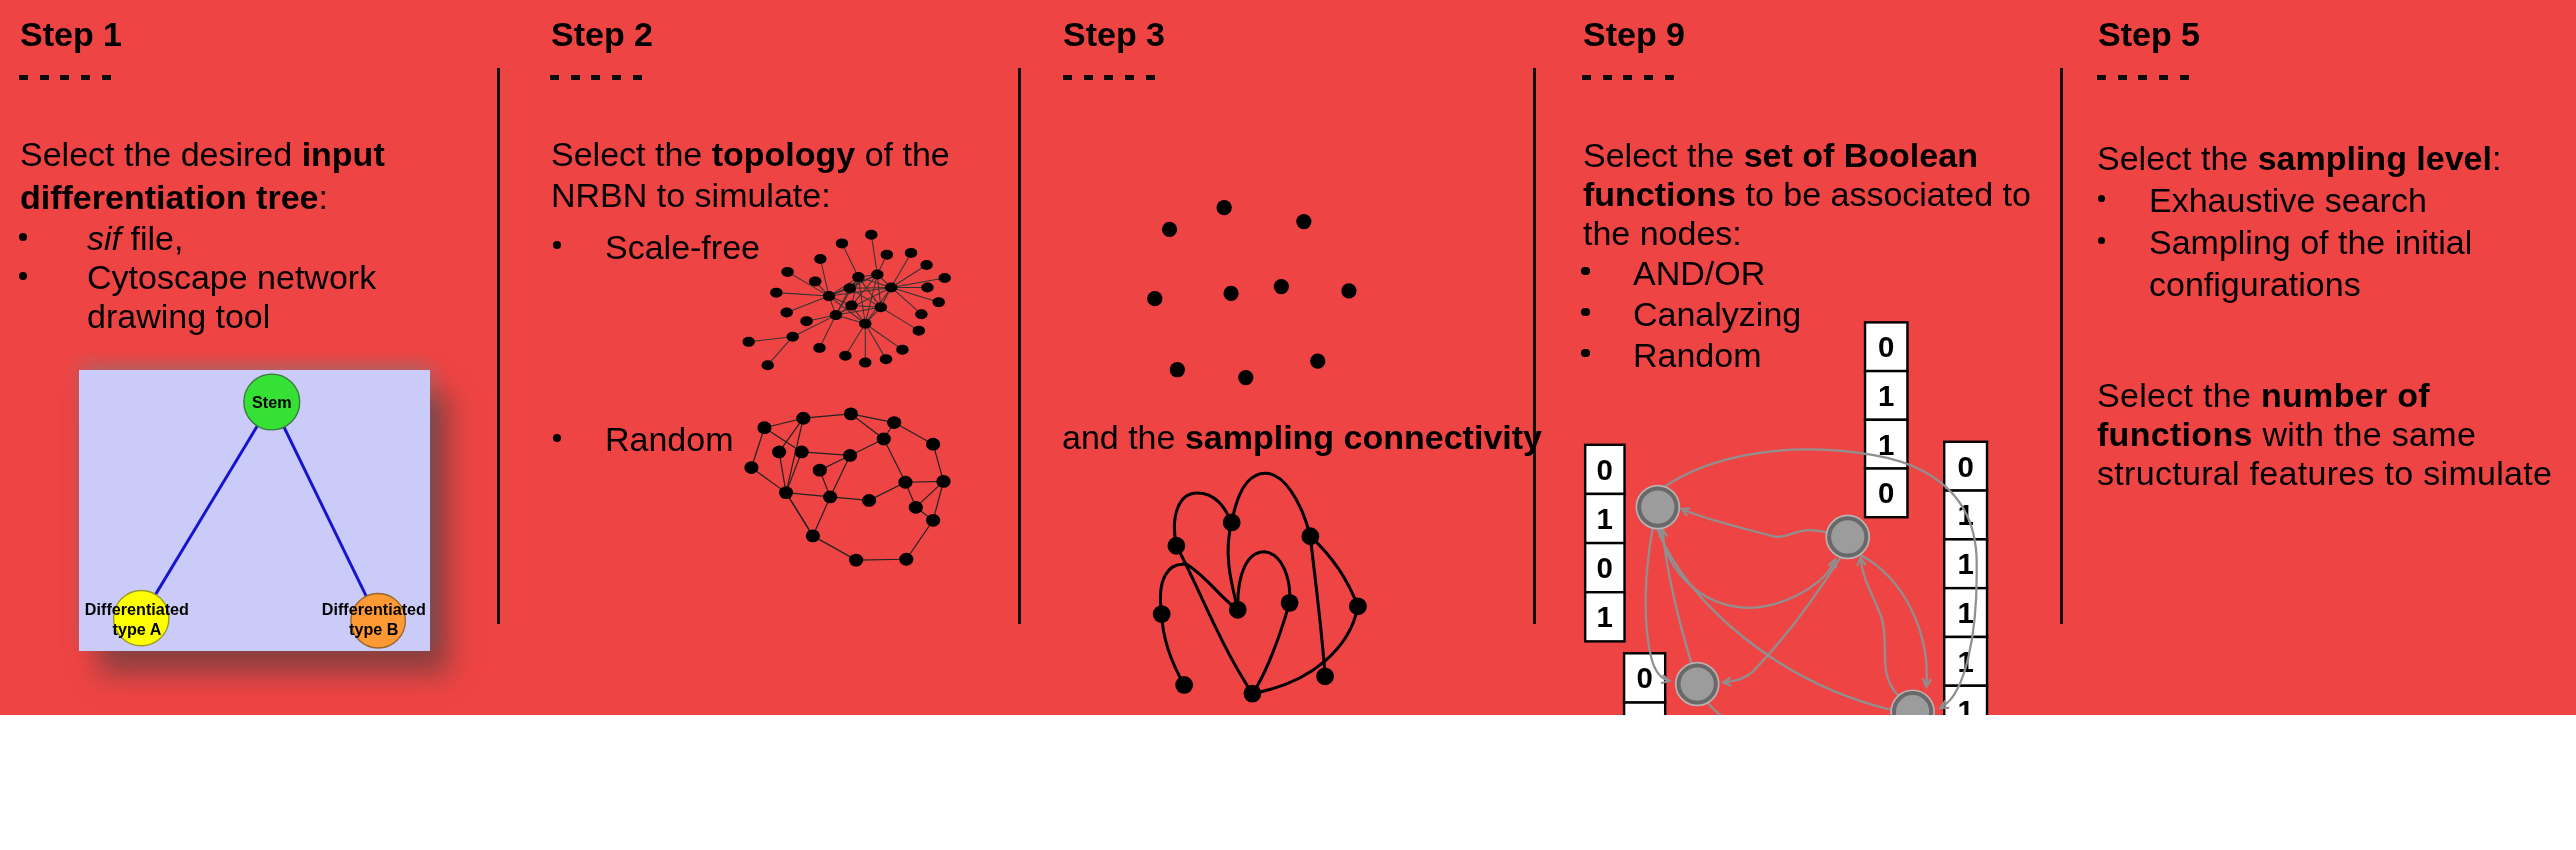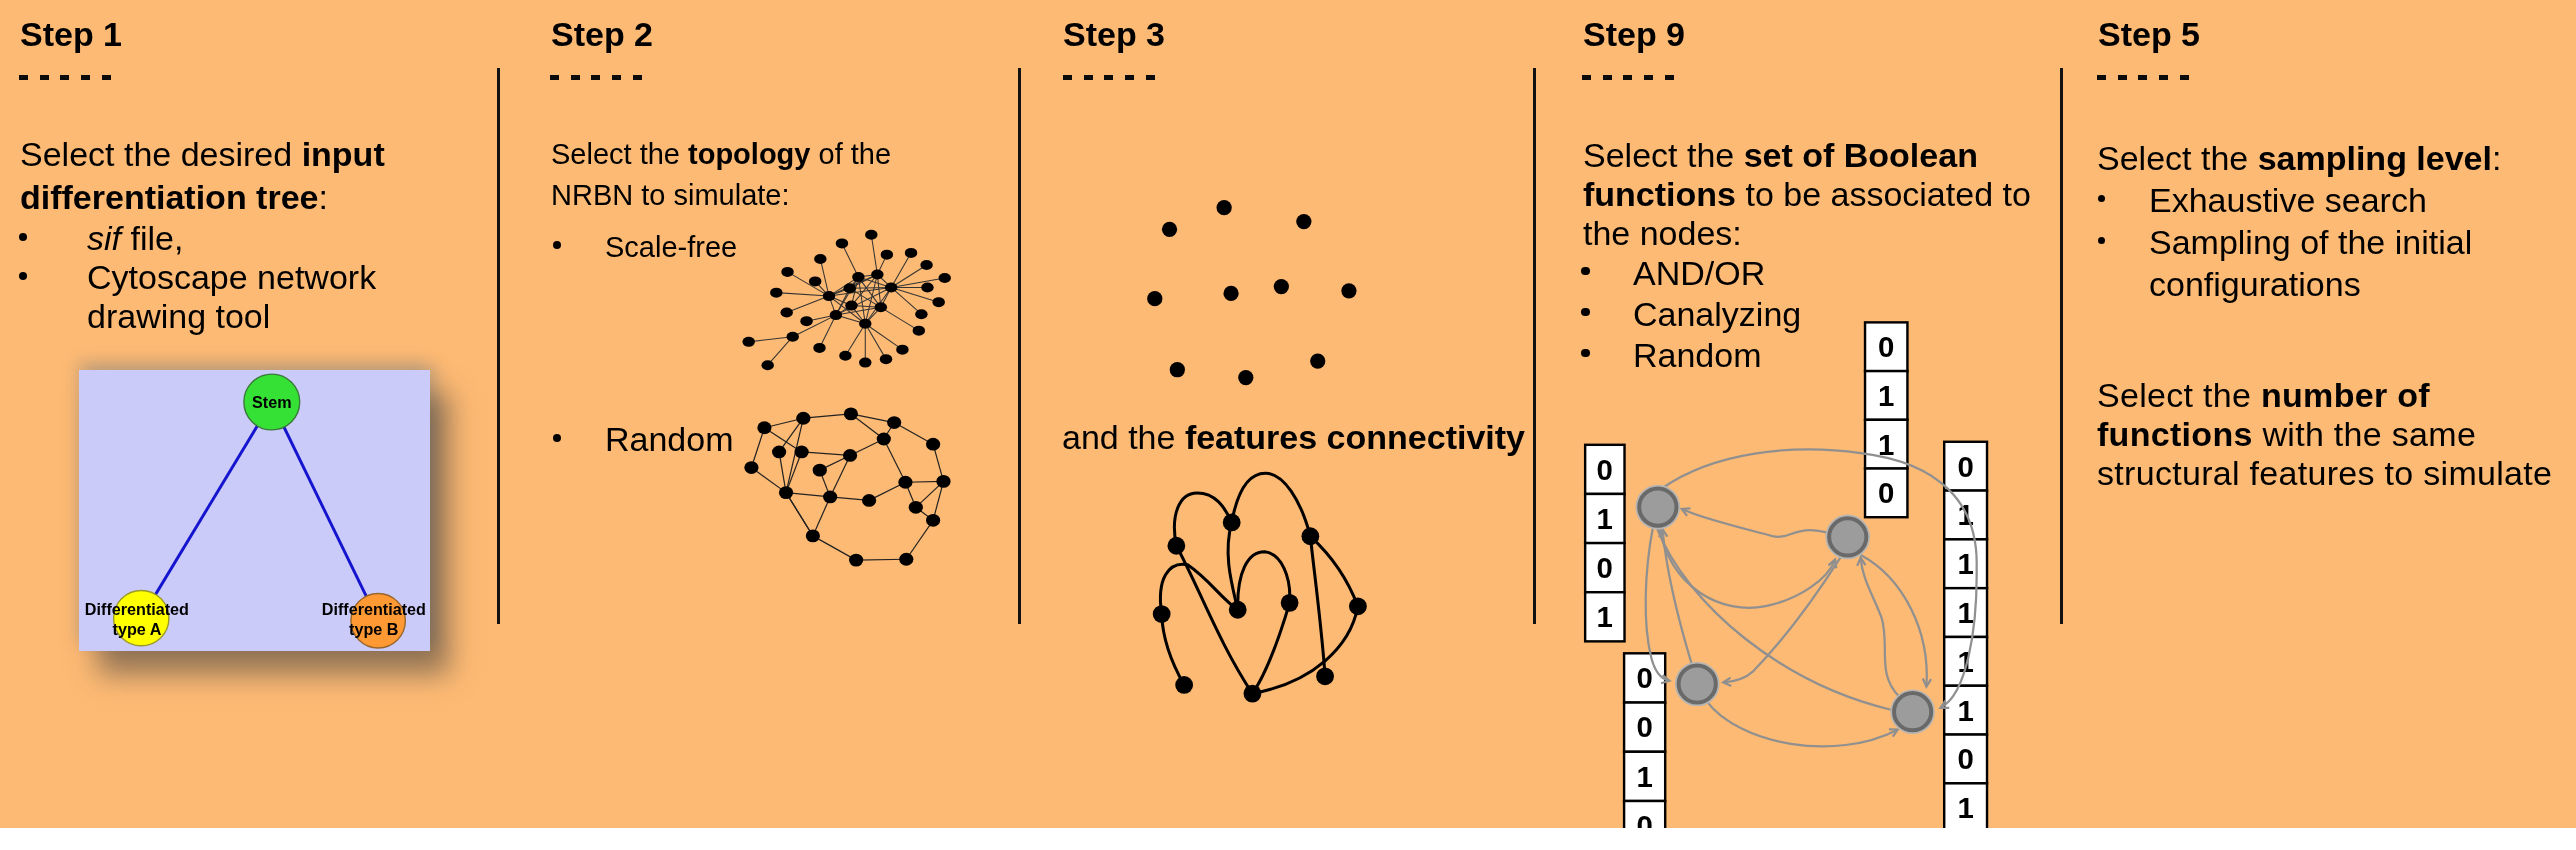--- a/index.html
+++ b/index.html
@@ -1,14 +1,14 @@
 <!DOCTYPE html>
 <html style="font-size:14px"><head><meta charset="utf-8"><style>
 html,body{margin:0;padding:0;background:#fff}
-#page{position:relative;width:2576px;height:828px;overflow:hidden;background:#fdba74;
+#page{position:relative;width:2576px;height:715px;overflow:hidden;background:#ef4444;
  font-family:"Liberation Sans",sans-serif;color:#000}
 .vline{position:absolute;width:2.6px;background:#121212}
 .h{position:absolute;font-size:34px;font-weight:bold;line-height:38px;white-space:nowrap}
 .dash{position:absolute;height:5.2px;display:flex}
 .dash i{display:block;width:9px;height:4.7px;background:#0b0b0b;margin-right:11.7px}
 .txt{position:absolute}
 .txt p{margin:0}
 .li{position:relative}
 .li .bu{position:absolute;border-radius:50%;background:#000}
 #treebox{position:absolute;left:79px;top:370px;width:351px;height:281px;background:#cbcbfa;
@@ -72,21 +72,21 @@
         <circle cx="72" cy="287" r="32" fill="#ffff00" stroke="#99992a" stroke-width="1.6"></circle>
         <circle cx="346" cy="290" r="31.5" fill="#ff9933" stroke="#99662a" stroke-width="1.6"></circle>
         <g font-family="Liberation Sans" font-size="18.7px" font-weight="bold" text-anchor="middle" fill="#000">
           <text x="223" y="44">Stem</text>
           <text x="67" y="283">Differentiated</text>
           <text x="67" y="306">type A</text>
           <text x="341" y="283">Differentiated</text>
           <text x="341" y="306">type B</text>
         </g>
       </svg></div>
-    <div class="txt" style="left:551px;top:134px;width:536px;font-size:29px;line-height:41px">
+    <div class="txt" style="left:551px;top:134px;width:536px;font-size:34px;line-height:41px">
 <p>Select the <b>topology</b> of the<br>NRBN to simulate:</p>
 <div class="li" style="margin-top:11px;padding-left:54px"><span class="bu" style="left:1.7px;top:14px;width:8.2px;height:8.2px"></span>Scale-free</div>
 </div>
     <div class="txt" style="left:551px;top:419px;width:536px;font-size:34px;line-height:41px">
 <div class="li" style="padding-left:54px"><span class="bu" style="left:1.7px;top:14.7px;width:8.2px;height:8.2px"></span>Random</div>
 </div>
     <svg style="position:absolute;left:727px;top:208px" width="242" height="190" viewBox="0 0 280 220">
       <g stroke="#333" stroke-width="1.2">
         <line x1="167" y1="31" x2="174" y2="77"></line>
         <line x1="133" y1="41" x2="152" y2="80"></line>
@@ -235,21 +235,21 @@
         <ellipse cx="206" cy="102" rx="8.2" ry="7.4"></ellipse>
         <ellipse cx="250" cy="101" rx="8.2" ry="7.4"></ellipse>
         <ellipse cx="218" cy="131" rx="8.2" ry="7.4"></ellipse>
         <ellipse cx="238" cy="146" rx="8.2" ry="7.4"></ellipse>
         <ellipse cx="99" cy="164" rx="8.2" ry="7.4"></ellipse>
         <ellipse cx="149" cy="192" rx="8.2" ry="7.4"></ellipse>
         <ellipse cx="207" cy="191" rx="8.2" ry="7.4"></ellipse>
       </g>
     </svg>
     <div class="txt" style="left:1062px;top:417px;width:536px;font-size:34px;line-height:41px;white-space:nowrap">
-<p>and the <b>features connectivity</b></p>
+<p>and the <b>sampling connectivity</b></p>
 </div>
     <svg style="position:absolute;left:1134px;top:186px" width="234" height="208" viewBox="0 0 270 240">
       <g fill="#000">
         <circle cx="104" cy="25" r="8.8"></circle>
         <circle cx="41" cy="50" r="8.8"></circle>
         <circle cx="196" cy="41" r="8.8"></circle>
         <circle cx="24" cy="130" r="8.8"></circle>
         <circle cx="112" cy="124" r="8.8"></circle>
         <circle cx="170" cy="116" r="8.8"></circle>
         <circle cx="248" cy="121" r="8.8"></circle>

